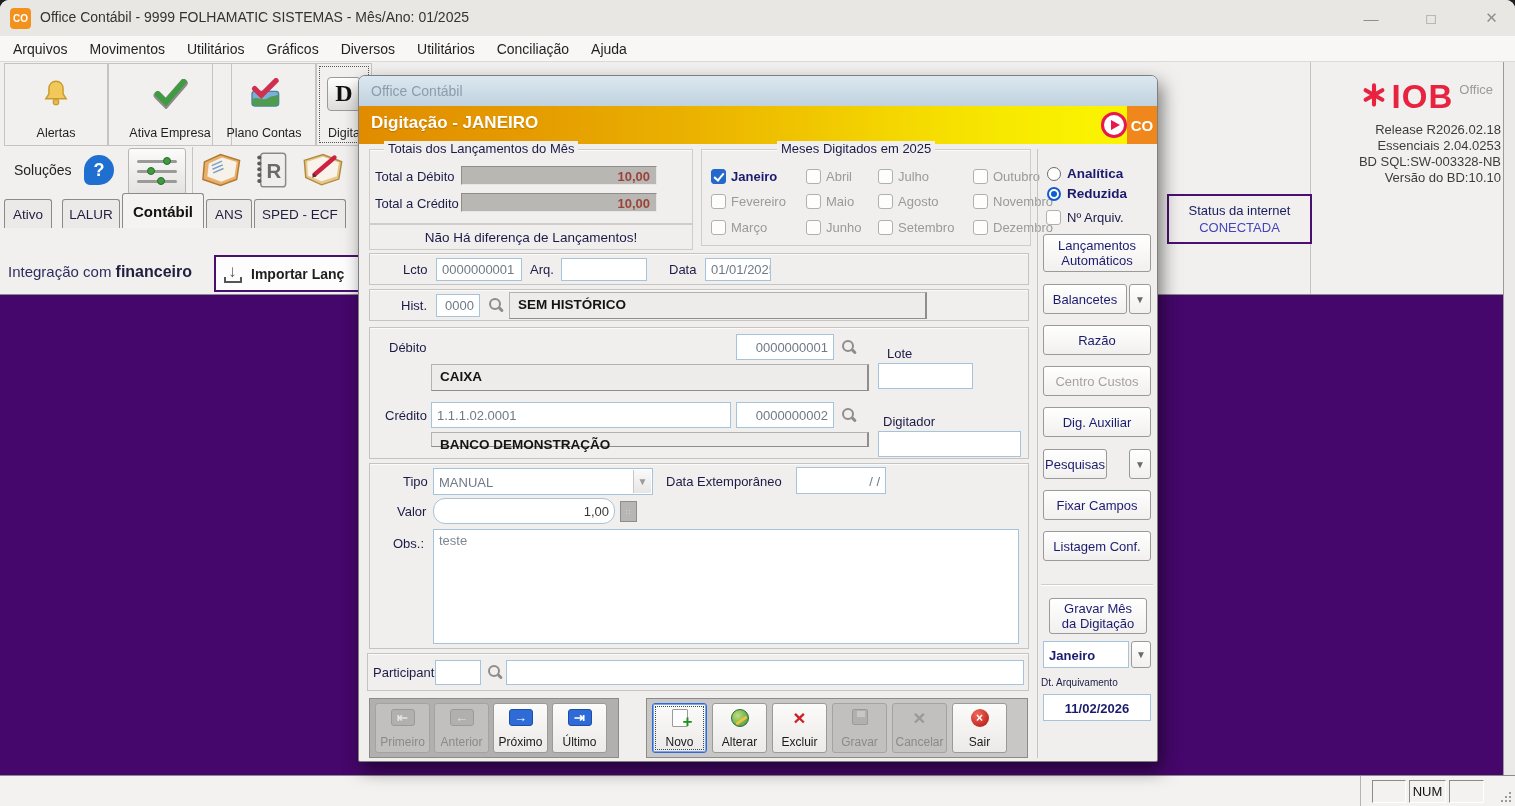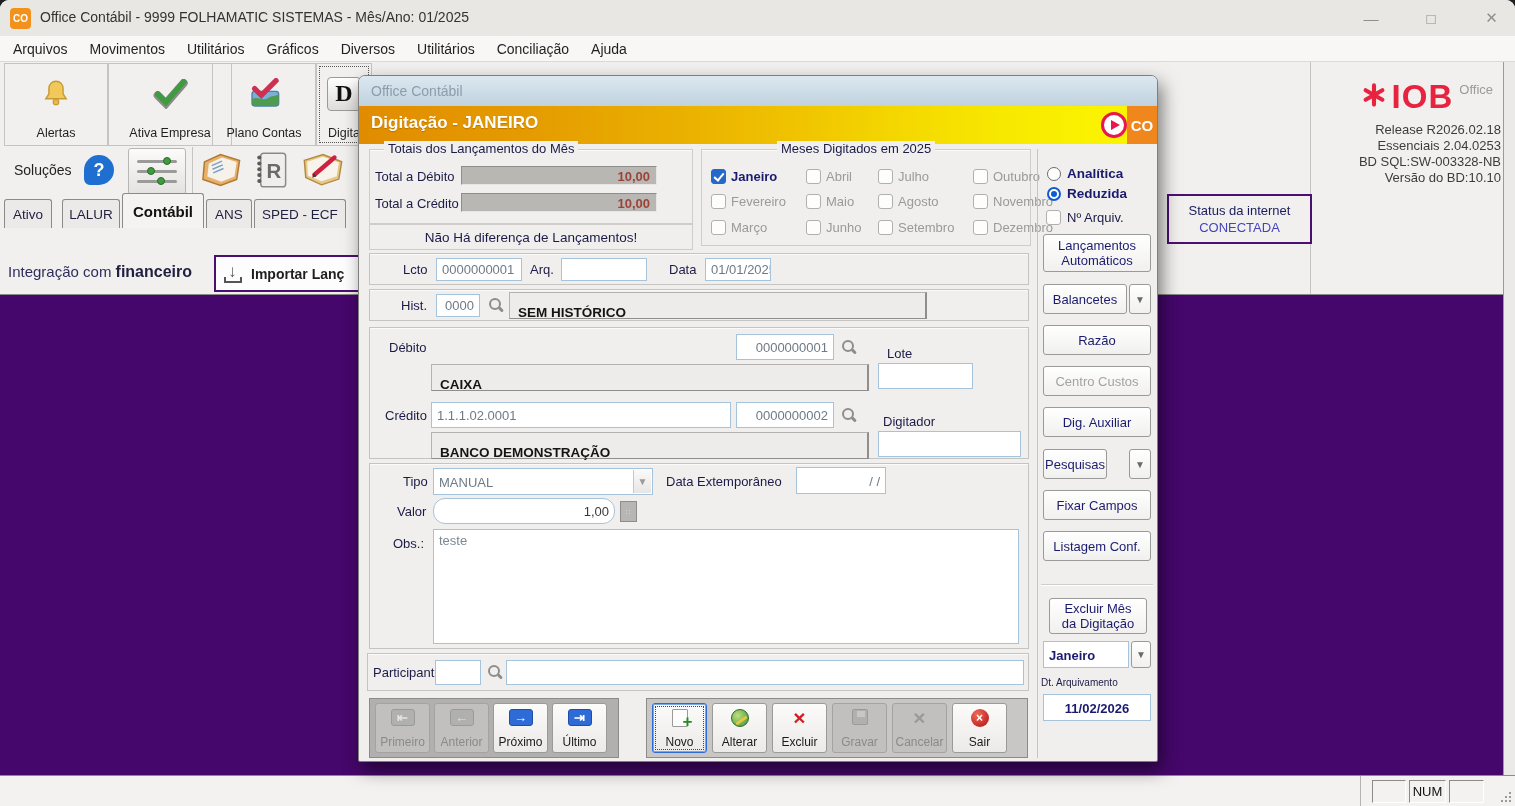--- a/index.html
+++ b/index.html
@@ -92,21 +92,21 @@
   .gbox .legend{position:absolute;top:-9px;background:#f0efee;padding:0 4px;font-size:13px;color:#1b1b46;white-space:nowrap;}
   .lbl{position:absolute;font-size:13px;color:#1b1b46;white-space:nowrap;}
   .fld{position:absolute;background:#fff;border:1px solid #a6c3dc;font-size:13px;color:#6e7a86;
        padding:3px 5px;overflow:hidden;white-space:nowrap;}
   .fld.bold-navy{color:#1b1b6e;font-weight:bold;text-align:center;}
   .fld.right{text-align:right;}
   .fld.center{text-align:right;}
   .sunk{position:absolute;background:#b9b7b4;border:1px solid;border-color:#8f8d8a #e8e6e3 #e8e6e3 #8f8d8a;
         color:#9c4338;font-weight:bold;font-size:13px;text-align:right;padding:2px 6px;}
   .namefld{position:absolute;background:#edecea;border:1px solid #b5b3b0;border-right:2px solid #908e8c;
-           border-bottom:1px solid #908e8c;font-weight:bold;font-size:13.5px;color:#141414;padding:12px 8px;white-space:nowrap;}
+           border-bottom:1px solid #908e8c;font-weight:bold;font-size:13.5px;color:#141414;padding:4px 8px;white-space:nowrap;}
   .panel{position:absolute;border:1px solid #c6c4c1;box-shadow:inset 0 1px 0 #fbfaf9;}
   .nodiff{position:absolute;border:1px solid #cfcdc9;display:flex;align-items:center;justify-content:center;
           font-size:13.5px;color:#1b1b46;}
   .months-grid{position:absolute;left:352px;top:88px;width:312px;height:76px;display:grid;
                grid-template-rows:repeat(3,1fr);grid-template-columns:95px 72px 95px 1fr;grid-auto-flow:column;}
   .month-item{display:flex;align-items:center;gap:5px;font-size:13px;color:#9a9a9a;}
   .month-item.on{color:#1b1b6e;font-weight:bold;}
   .chk{width:15px;height:15px;border:1px solid #b0b0ae;border-radius:3px;background:#fdfdfd;position:relative;flex:none;}
   .chk.on{background:#2468cc;border-color:#2468cc;}
   .chk.on::after{content:"";position:absolute;left:4px;top:1px;width:4px;height:8px;border:solid #fff;
@@ -427,21 +427,21 @@
     <span class="lbl" style="left:30px;top:264px;">Débito</span>
     <div class="fld center" style="left:377px;top:258px;width:98px;height:26px;padding-top:5px;">0000000001</div>
     <span class="mag" style="left:482px;top:263px;"></span>
     <div class="namefld" style="left:72px;top:288px;width:438px;height:27px;">CAIXA</div>
     <span class="lbl" style="left:528px;top:270px;">Lote</span>
     <div class="fld" style="left:519px;top:287px;width:95px;height:26px;"></div>
     <span class="lbl" style="left:26px;top:332px;">Crédito</span>
     <div class="fld" style="left:72px;top:326px;width:300px;height:26px;padding-top:5px;">1.1.1.02.0001</div>
     <div class="fld center" style="left:377px;top:326px;width:98px;height:26px;padding-top:5px;">0000000002</div>
     <span class="mag" style="left:482px;top:331px;"></span>
-    <div class="namefld" style="left:72px;top:356px;width:438px;height:27px;">BANCO DEMONSTRAÇÃO</div>
+    <div class="namefld" style="left:72px;top:356px;width:438px;height:15px;">BANCO DEMONSTRAÇÃO</div>
     <span class="lbl" style="left:524px;top:338px;">Digitador</span>
     <div class="fld" style="left:519px;top:355px;width:143px;height:26px;"></div>
 
     <div class="panel" style="left:10px;top:387px;width:660px;height:186px;"></div>
     <span class="lbl" style="left:44px;top:398px;">Tipo</span>
     <div class="fld" style="left:74px;top:392px;width:220px;height:27px;padding-top:6px;">
       <span>MANUAL</span>
       <span class="select-arrow">▼</span>
     </div>
     <span class="lbl" style="left:307px;top:398px;">Data Extemporâneo</span>
@@ -522,21 +522,21 @@
     <div class="dd-btn" style="left:770px;top:208px;width:22px;height:30px;">▼</div>
     <div class="sidebtn" style="left:684px;top:249px;width:108px;height:30px;">Razão</div>
     <div class="sidebtn disabled" style="left:684px;top:290px;width:108px;height:30px;">Centro Custos</div>
     <div class="sidebtn" style="left:684px;top:331px;width:108px;height:30px;">Dig. Auxiliar</div>
     <div class="sidebtn" style="left:684px;top:373px;width:64px;height:30px;">Pesquisas</div>
     <div class="dd-btn" style="left:770px;top:373px;width:22px;height:30px;">▼</div>
     <div class="sidebtn" style="left:684px;top:414px;width:108px;height:30px;">Fixar Campos</div>
     <div class="sidebtn" style="left:684px;top:455px;width:108px;height:30px;">Listagem Conf.</div>
     <div class="side-sep" style="left:682px;top:508px;width:112px;"></div>
     <div class="sidebtn" style="left:690px;top:522px;width:98px;height:36px;flex-direction:column;">
-      <span>Excluir Mês</span>
+      <span>Gravar Mês</span>
       <span>da Digitação</span>
     </div>
     <div class="fld bold-navy" style="left:684px;top:565px;width:86px;height:27px;padding-top:6px;text-align:left;">Janeiro</div>
     <div class="dd-btn" style="left:772px;top:565px;width:20px;height:27px;">▼</div>
     <span class="lbl" style="left:682px;top:601px;font-size:10px;">Dt. Arquivamento</span>
     <div class="fld bold-navy" style="left:684px;top:618px;width:108px;height:27px;padding-top:6px;">11/02/2026</div>
   </div>
 
 </div>
 

